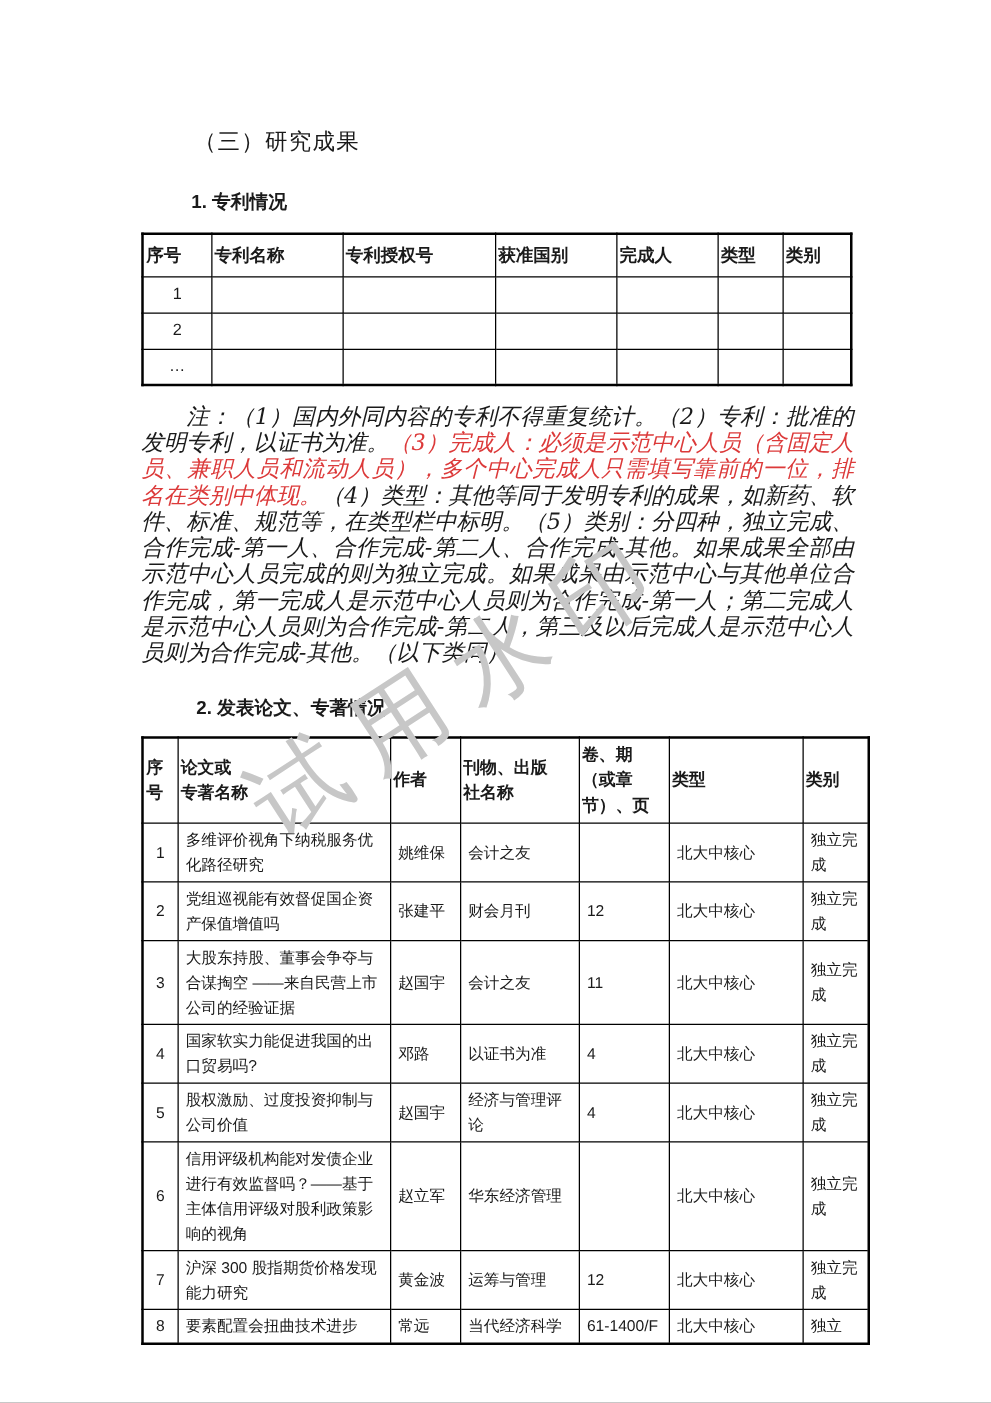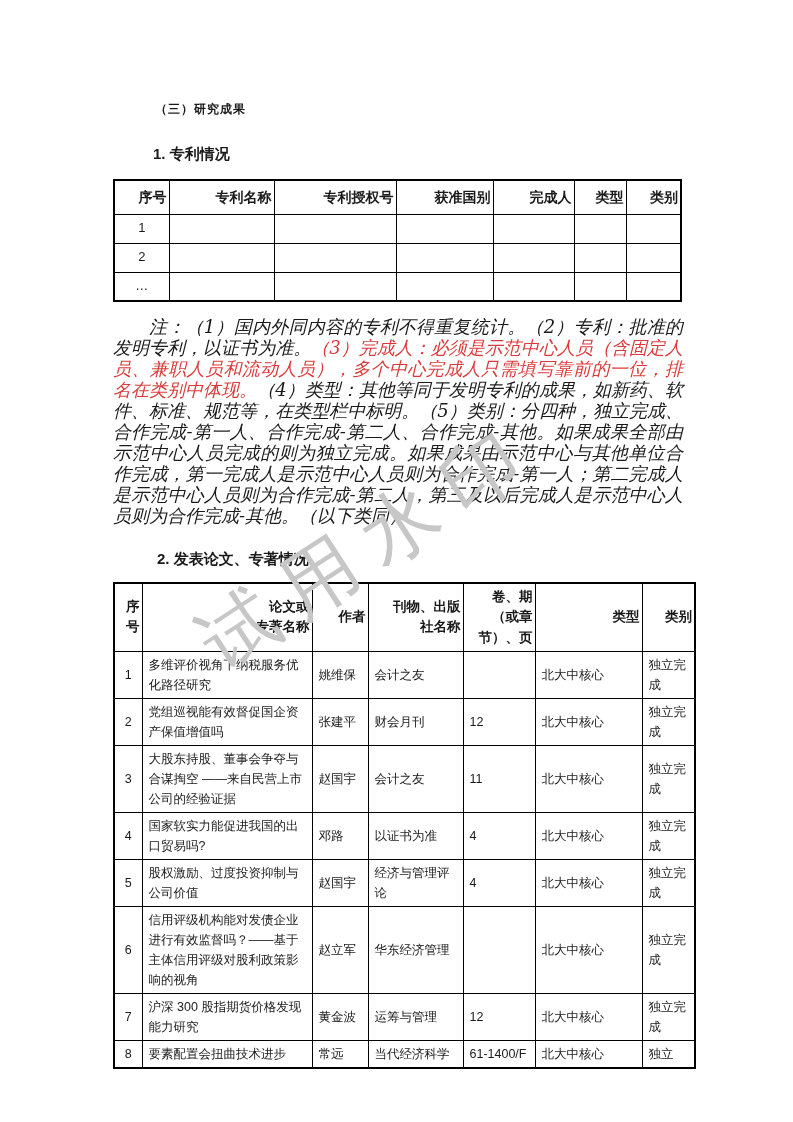--- a/index.html
+++ b/index.html
@@ -15,43 +15,43 @@
     color: #1a1a1a;
   }
   .content {
     position: absolute;
     left: 113px;
     top: 0;
     width: 582px;
   }
   .section-heading {
     margin: 101px 0 0 42px;
-    font-size: 12px;
-    font-weight: bold;
+    font-size: 18px;
+    font-weight: normal;
     letter-spacing: 1px;
   }
   .sub-heading {
     margin: 27px 0 15px 40px;
     font-size: 15px;
     font-weight: bold;
   }
   .sub-heading-2 {
     margin: 24px 0 13px 44px;
     font-size: 15px;
     font-weight: bold;
   }
   table {
     border-collapse: collapse;
     table-layout: fixed;
   }
   table, th, td { border: 1px solid #000; }
   table { border-width: 2px; }
   th {
     font-weight: bold;
-    text-align: right;
+    text-align: left;
     vertical-align: middle;
     white-space: pre-line;
     padding: 3px 2px;
     line-height: 1.5;
   }
   td {
     vertical-align: middle;
     padding: 3px 6px;
     line-height: 1.6;
     word-break: break-all;

